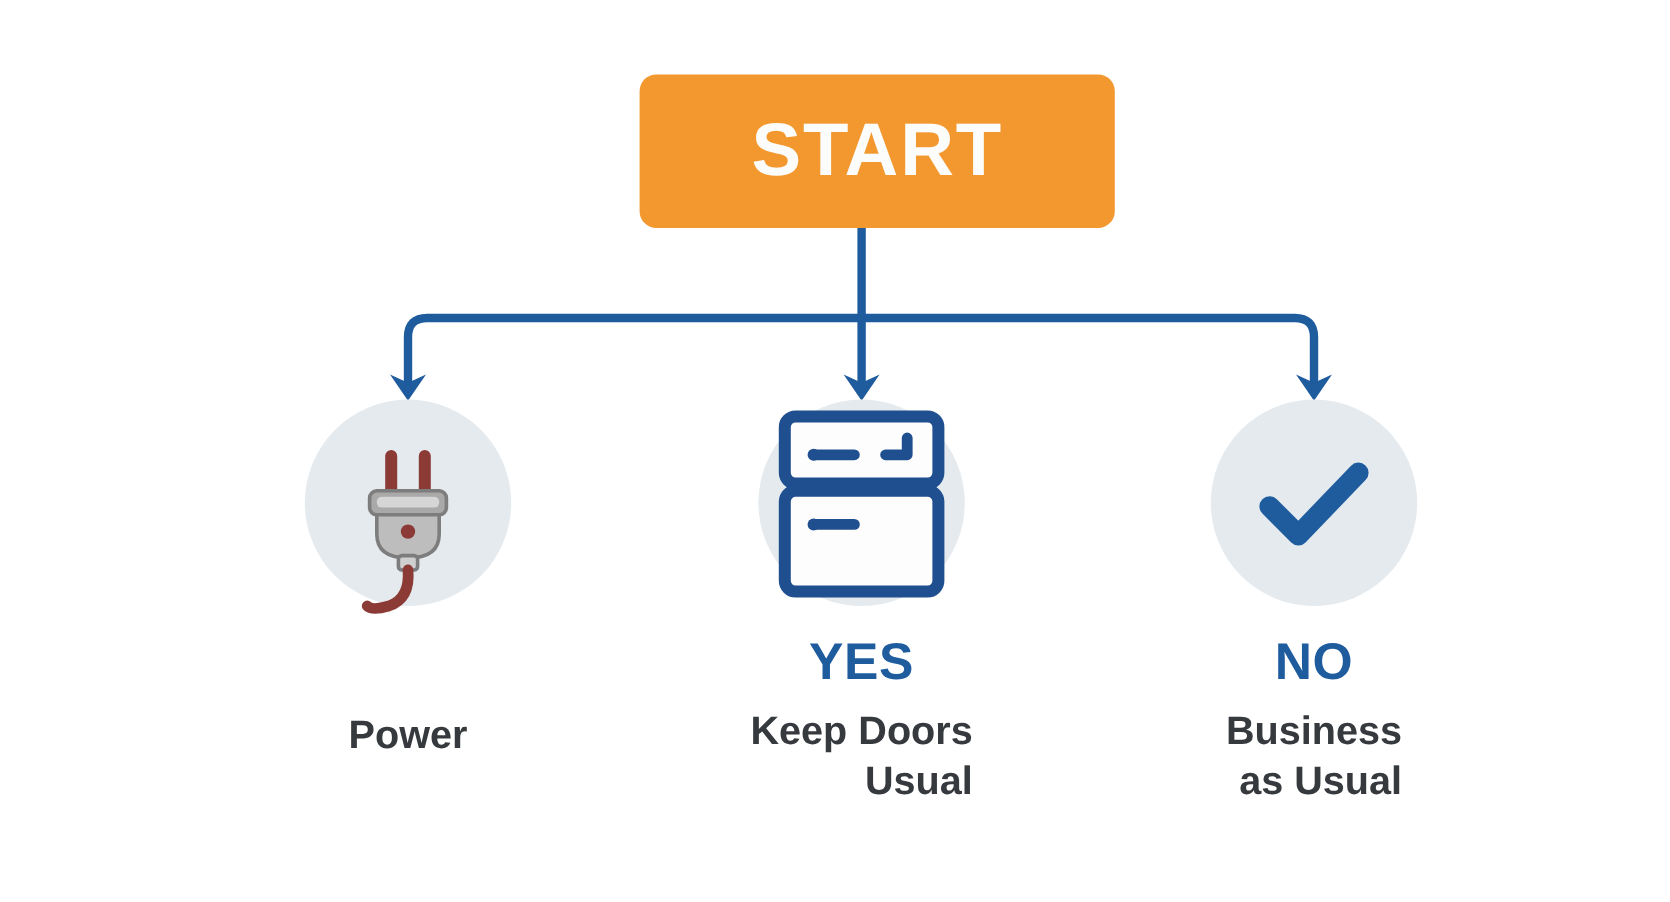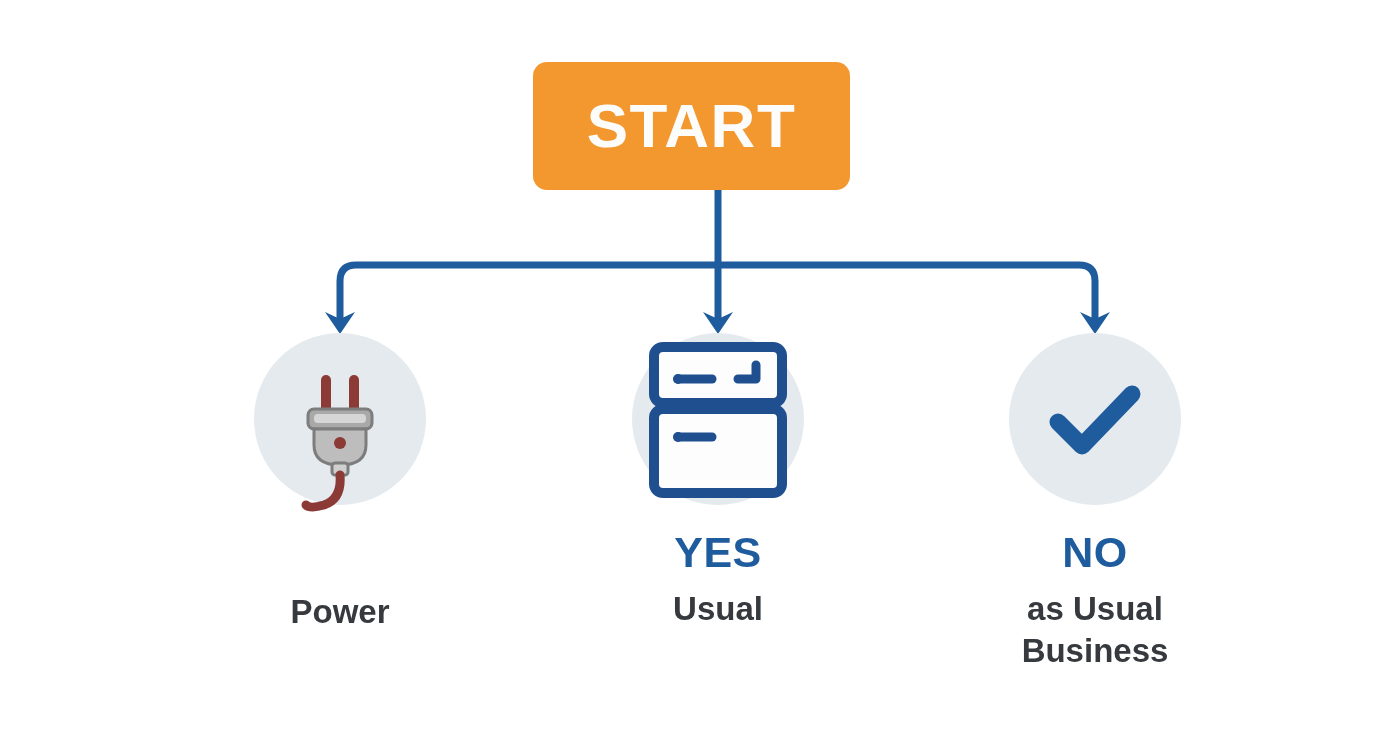--- a/index.html
+++ b/index.html
@@ -16,21 +16,21 @@
     height: 752px;
     background: #ffffff;
     overflow: hidden;
   }
 
   
   .start-node {
     position: absolute;
     left: 533px;
     top: 62px;
-    width: 317px;
+    width: 396px;
     height: 128px;
     background: #F3982F;
     border-radius: 14px;
     display: flex;
     align-items: center;
     justify-content: center;
   }
   .start-label {
     color: #FCFCFB;
     font-size: 62px;
@@ -81,21 +81,21 @@
     font-weight: bold;
     line-height: 1;
     margin-top: 26px;
     letter-spacing: 0.5px;
   }
   .branch-caption {
     color: #36393D;
     font-size: 33px;
     font-weight: bold;
     line-height: 1.28;
-    text-align: center;
+    text-align: right;
     margin-top: 14px;
   }
   .branch-left .branch-caption { margin-top: 60px; }
   .spacer-answer { height: 0; }
 </style>
 </head>
 <body>
 
 <div id="canvas">
 
@@ -159,30 +159,31 @@
         <circle cx="40" cy="40" r="5" fill="#1F4F8F"></circle>
 
         <path d="M118,26 L118,40 L100,40" fill="none" stroke="#1F4F8F" stroke-width="9" stroke-linecap="round" stroke-linejoin="round"></path>
 
         <path d="M40,98 L74,98" stroke="#1F4F8F" stroke-width="9" stroke-linecap="round"></path>
         <circle cx="40" cy="98" r="5" fill="#1F4F8F"></circle>
       </svg>
     </div>
     <div class="branch-answer">YES</div>
     <div class="branch-caption">
+      <div>Keep Doors</div>
       <div>Usual</div>
     </div>
   </div>
 
   <div class="branch branch-right">
     <div class="icon-circle">
       <svg width="110" height="110" viewBox="0 0 110 110">
         <path d="M18,58 L42,82 L92,30" fill="none" stroke="#1F5C9E" stroke-width="17" stroke-linecap="round" stroke-linejoin="round"></path>
       </svg>
     </div>
     <div class="branch-answer">NO</div>
     <div class="branch-caption">
+      <div>Business</div>
       <div>as Usual</div>
-      <div>Business</div>
     </div>
   </div>
 
 </div>
 
 </body></html>

